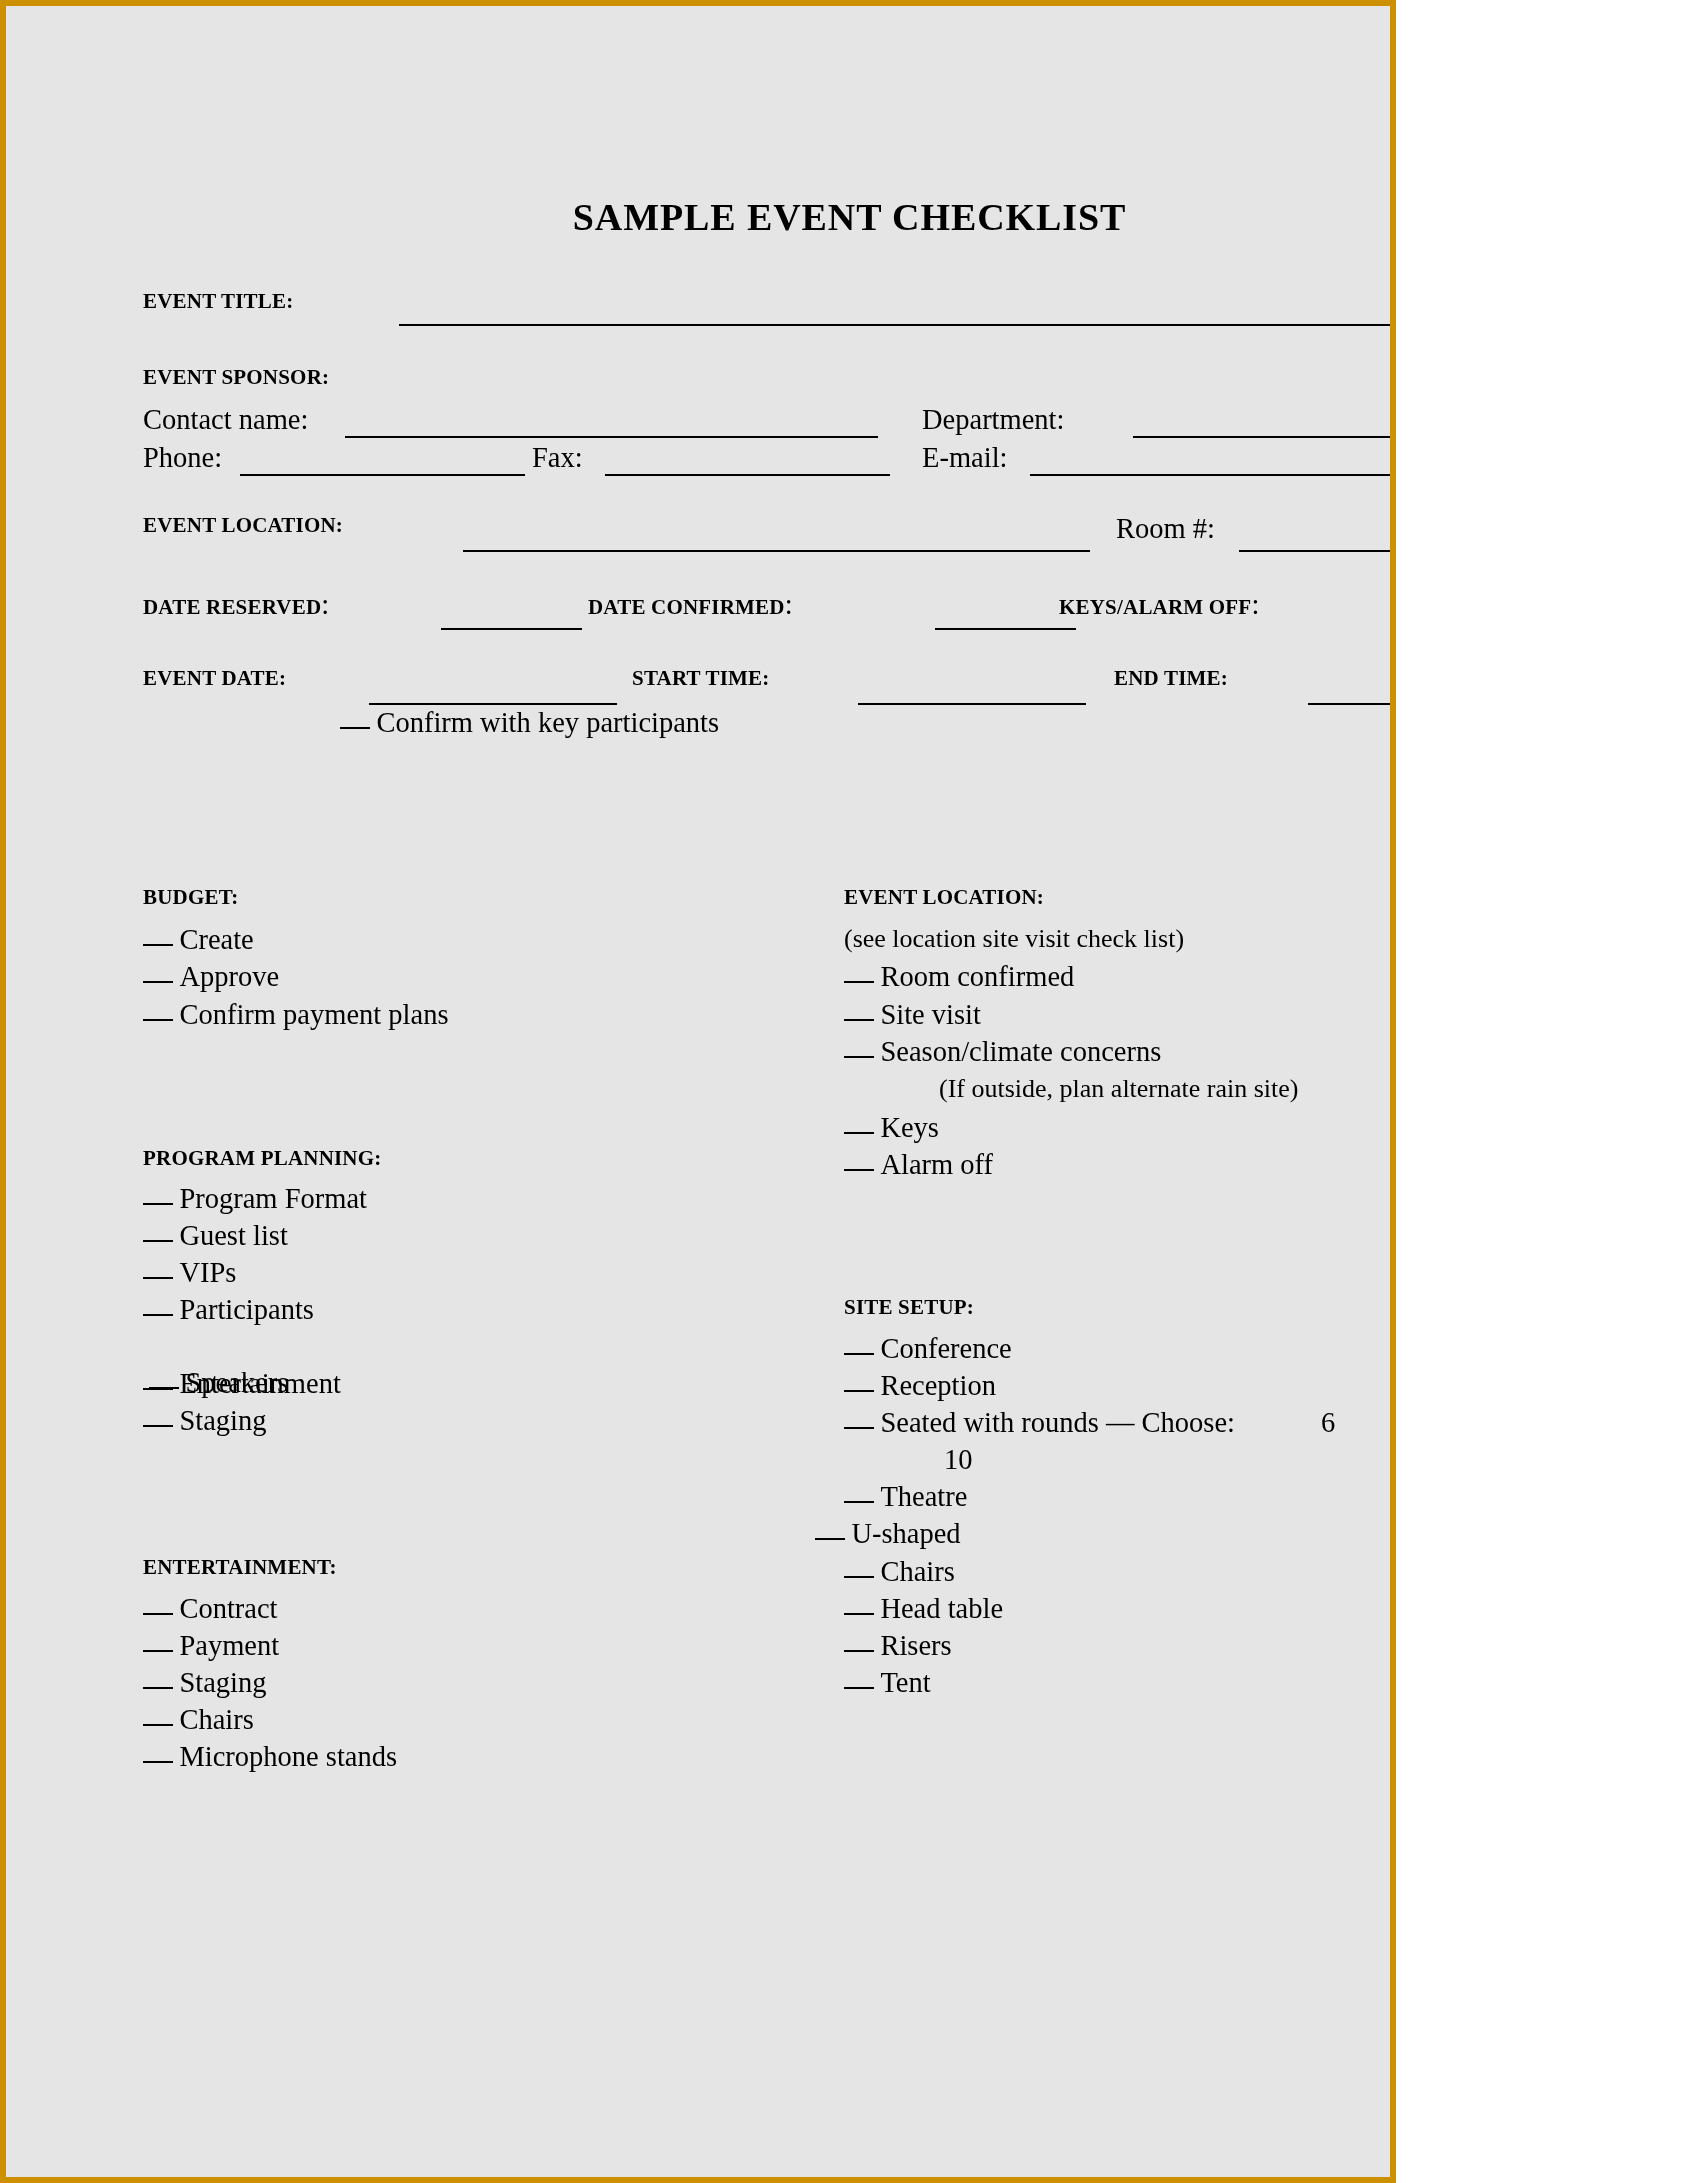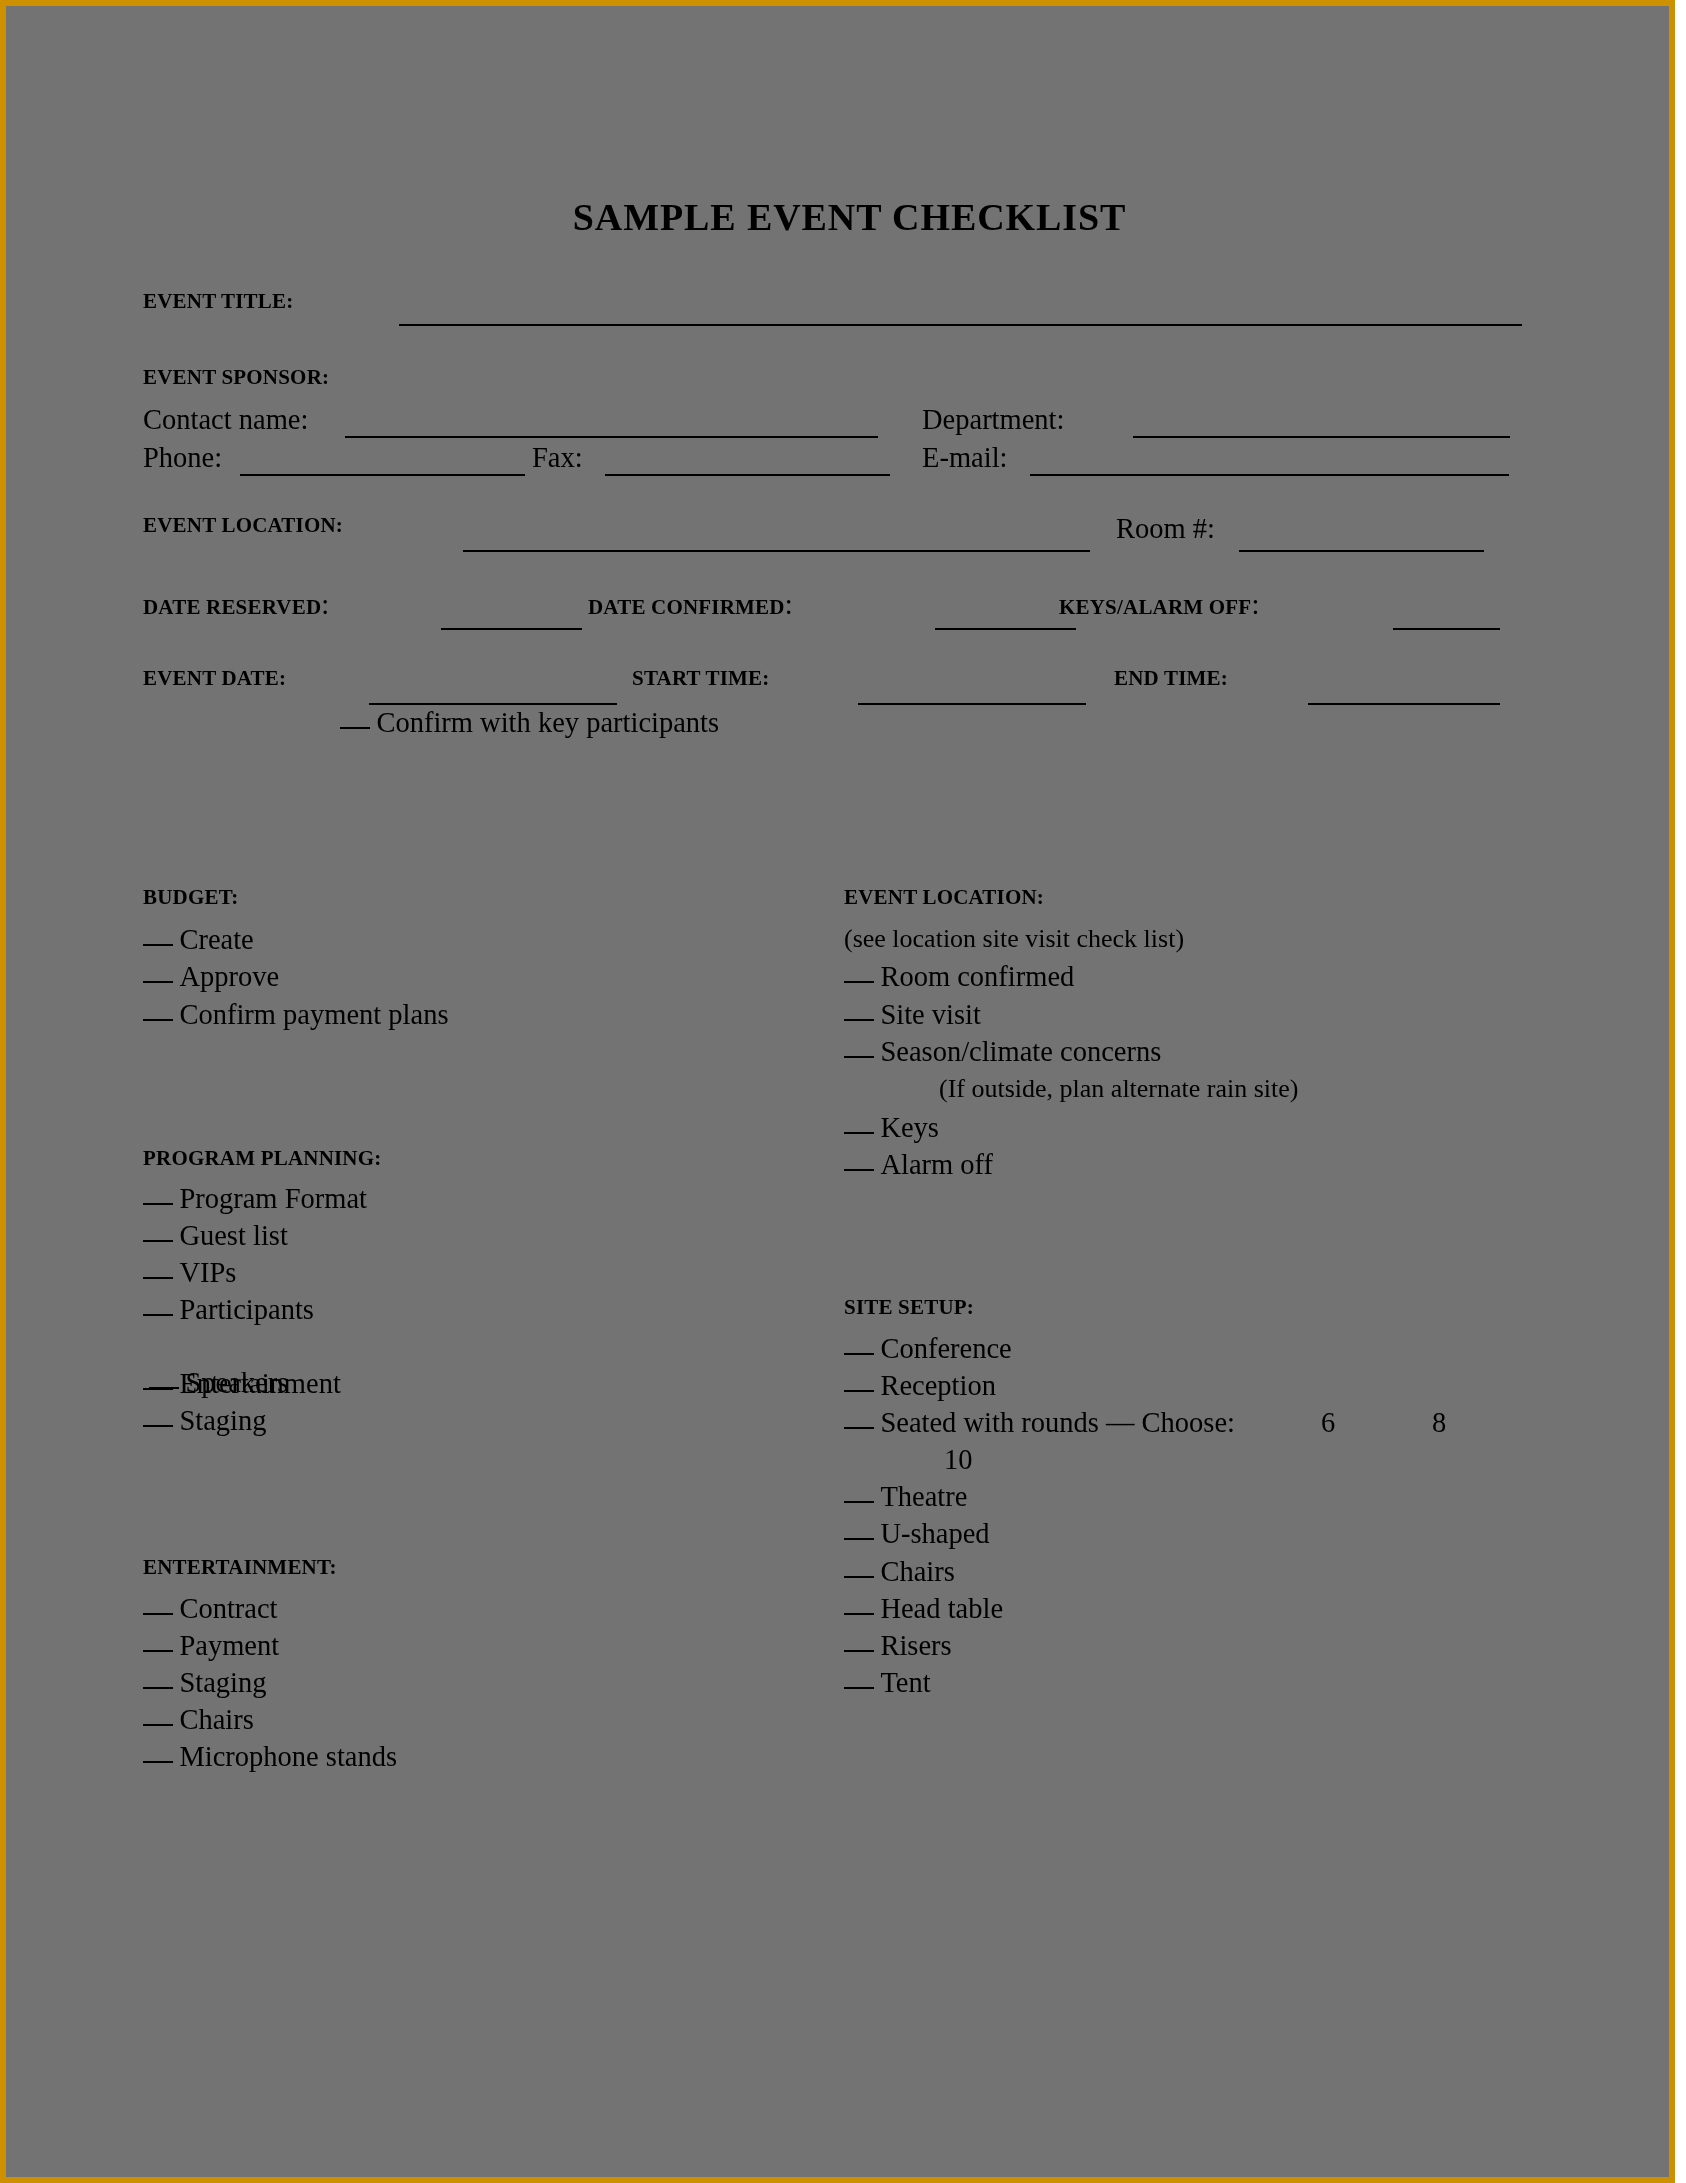--- a/index.html
+++ b/index.html
@@ -2,23 +2,23 @@
 <html style="font-size:11.4px"><head>
 <meta charset="utf-8">
 <style>
   html, body {
     margin: 0;
     padding: 0;
     background: #ffffff;
   }
   .page {
     position: relative;
-    width: 1675px;
+    width: 1396px;
     height: 2183px;
-    background: #737373;
+    background: #e5e5e5;
     border: 6.4px solid #cc9000;
     box-sizing: border-box;
     font-family: "Liberation Serif", "DejaVu Serif", serif;
     color: #000000;
     overflow: hidden;
     padding-left: 12px;
   }
   .sheet {
     position: absolute;
     left: 0; top: 0;
@@ -222,21 +222,21 @@
     <div class="chk-item" style="left:838px; top:1403px;text-align:center;">
       <span class="chk-mark"></span><span>Seated with rounds — Choose:</span>
     </div>
     <div class="row" style="left:1315px; top:1403px;">6</div>
     <div class="row" style="left:1426px; top:1403px;">8</div>
     <div class="row" style="left:938px; top:1440px;">10</div>
 
     <div class="chk-item" style="left:838px; top:1477px;">
       <span class="chk-mark"></span><span>Theatre</span>
     </div>
-    <div class="chk-item" style="left:838px; top:1514px;">
+    <div class="chk-item" style="left:809px; top:1514px;">
       <span class="chk-mark"></span><span>U-shaped</span>
     </div>
     <div class="chk-item" style="left:838px; top:1552px;">
       <span class="chk-mark"></span><span>Chairs</span>
     </div>
     <div class="chk-item" style="left:838px; top:1589px;">
       <span class="chk-mark"></span><span>Head table</span>
     </div>
     <div class="chk-item" style="left:838px; top:1626px;">
       <span class="chk-mark"></span><span>Risers</span>

